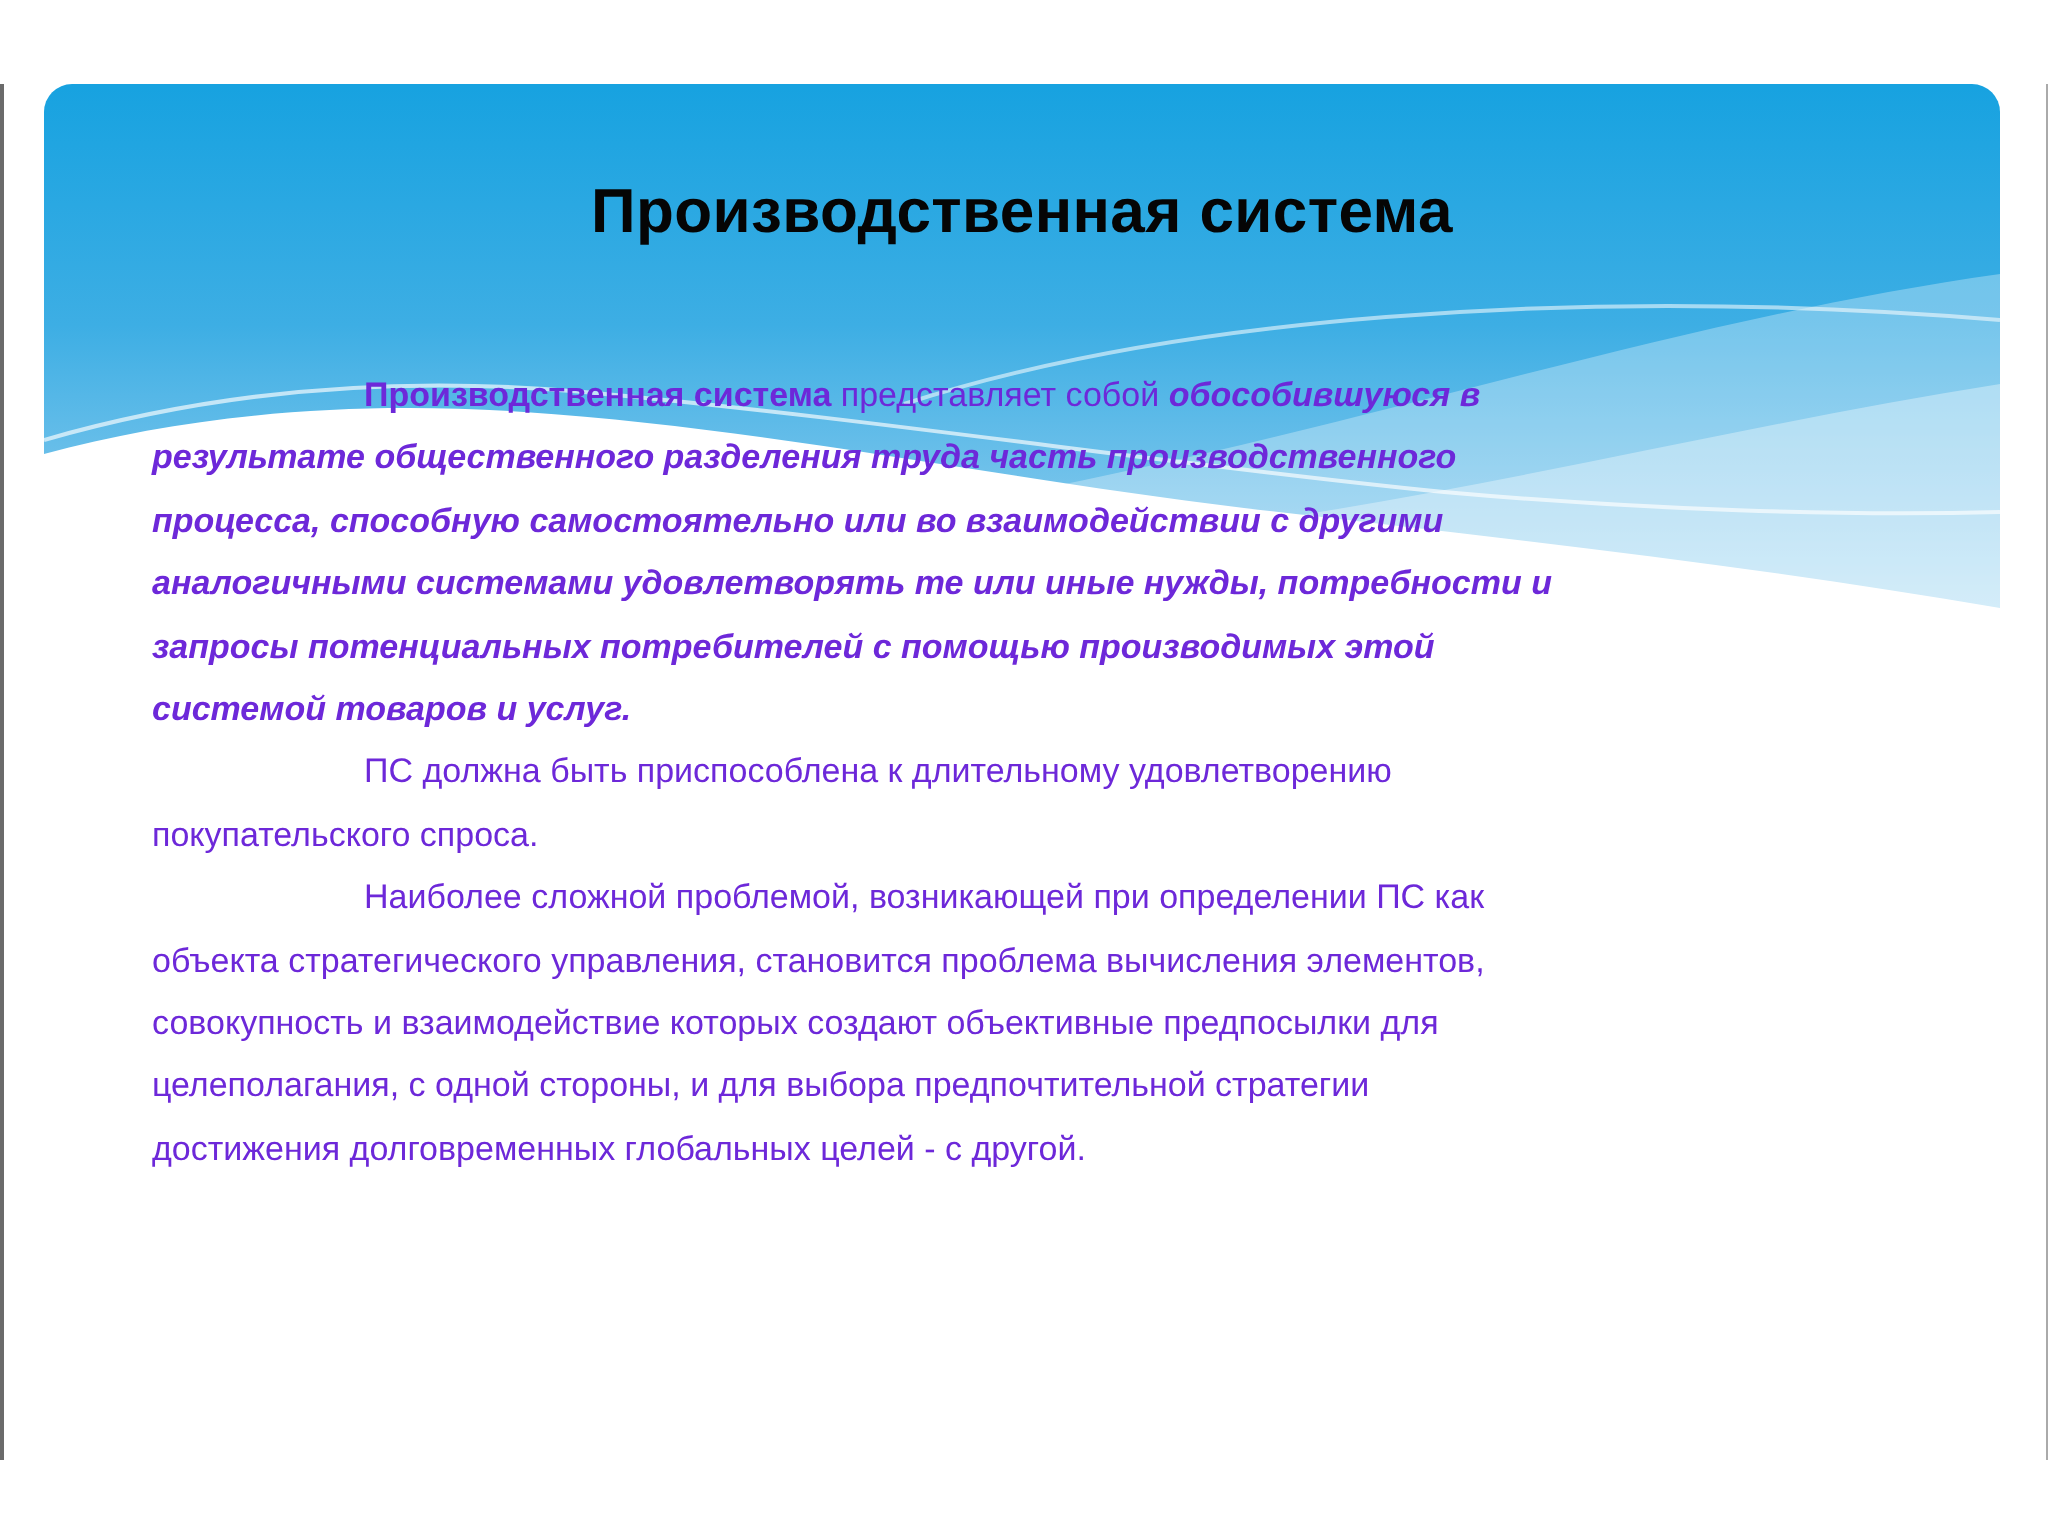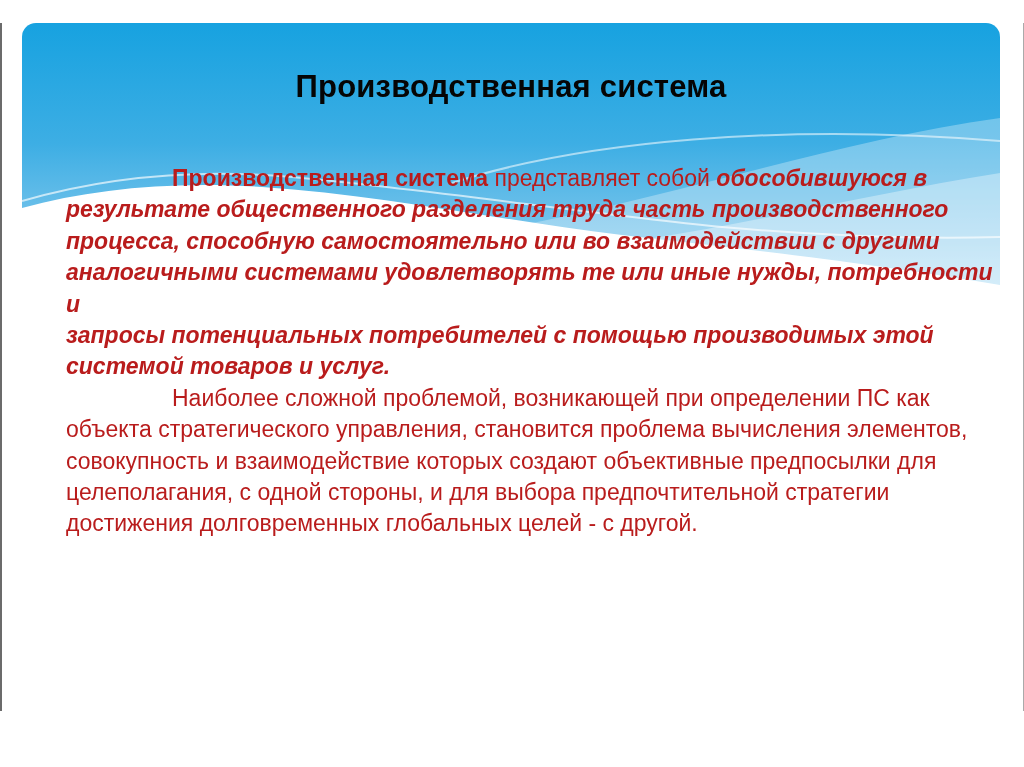--- a/index.html
+++ b/index.html
@@ -2,20 +2,21 @@
 <html><head>
 <meta charset="utf-8">
 <style>
   html,body{margin:0;padding:0;}
   .page{
     position:relative;
     width:1024px;height:711px;
     background:#ffffff;
     overflow:hidden;
     font-family:"Liberation Sans", sans-serif;
+    margin-top:19px;
   }
   .frame-left{
     position:absolute;left:0;top:23px;width:2px;height:742px;
     background:#6b6b6b;
   }
   .frame-right{
     position:absolute;right:0;top:23px;width:1px;height:742px;
     background:#aaaaaa;
   }
   .frame-bottom{
@@ -32,24 +33,24 @@
     position:absolute;left:0;top:46px;width:978px;
     margin:0;
     text-align:center;
     font-size:31px;
     font-weight:bold;
     letter-spacing:0.2px;
     color:#050505;
     font-family:"Liberation Sans", sans-serif;
   }
   .body-text{
-    position:absolute;left:66px;top:163px;width:928px;
+    position:absolute;left:76px;top:163px;width:928px;
     z-index:5;
-    color:#b91c1c;
-    font-size:23px;
+    color:#6d28d9;
+    font-size:17px;
     line-height:31.4px;
   }
   .para{
     margin:0;
     white-space:pre-line;
     text-indent:106px;
   }
   .para .lead{font-weight:bold;}
   .para i{font-style:italic;}
   .para b{font-weight:bold;}
@@ -83,20 +84,22 @@
     <h1 class="title">Производственная система</h1>
   </div>
 
   <div class="body-text">
     <p class="para"><b class="lead">Производственная система</b><span> представляет собой </span><b><i>обособившуюся в
 результате общественного разделения труда часть производственного
 процесса, способную самостоятельно или во взаимодействии с другими
 аналогичными системами удовлетворять те или иные нужды, потребности и
 запросы потенциальных потребителей с помощью производимых этой
 системой товаров и услуг.</i></b></p>
+    <p class="para">ПС должна быть приспособлена к длительному удовлетворению
+покупательского спроса.</p>
     <p class="para">Наиболее сложной проблемой, возникающей при определении ПС как
 объекта стратегического управления, становится проблема вычисления элементов,
 совокупность и взаимодействие которых создают объективные предпосылки для
 целеполагания, с одной стороны, и для выбора предпочтительной стратегии
 достижения долговременных глобальных целей - с другой.</p>
   </div>
 
 </div>
 
 </body></html>

